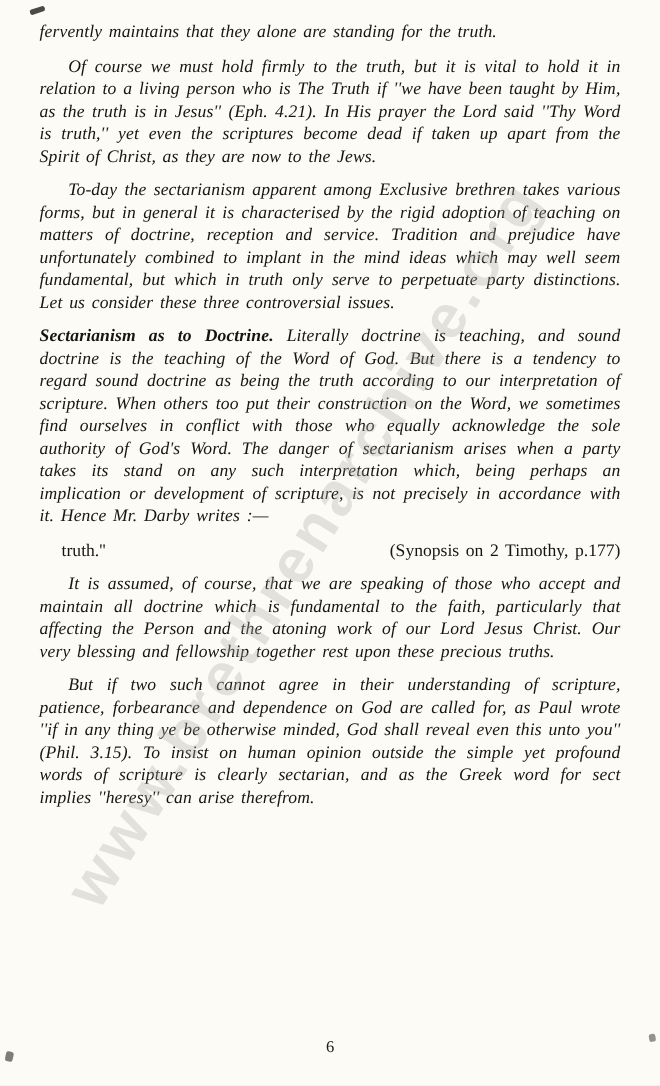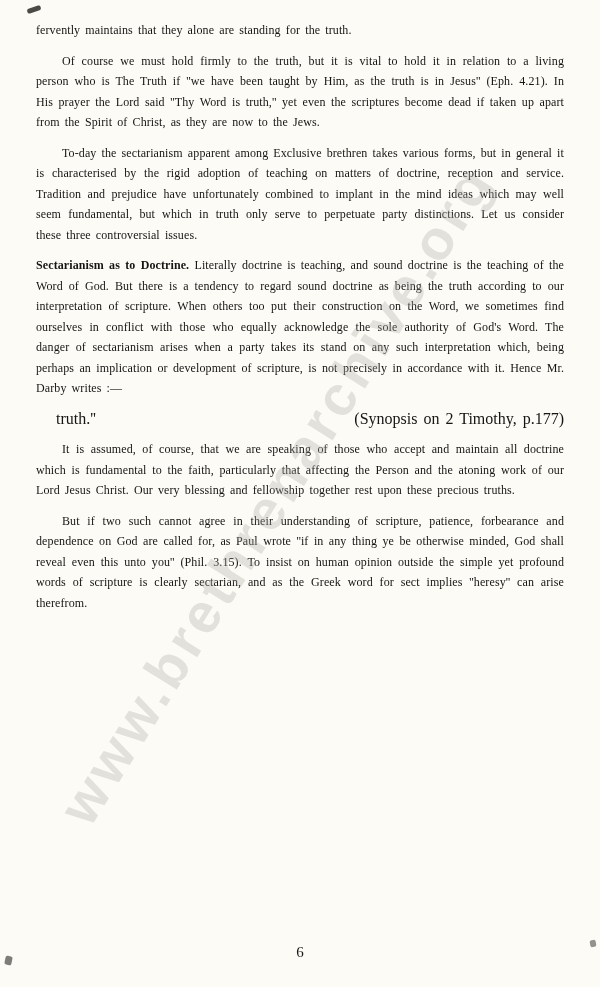--- a/index.html
+++ b/index.html
@@ -14,25 +14,26 @@
     margin: 0 auto;
     background: #fcfbf6;
     overflow: hidden;
     font-family: "Liberation Serif", "DejaVu Serif", serif;
     color: #161513;
     box-sizing: border-box;
     padding: 20px 36px 60px 36px;
   }
   .body-text p {
     margin: 0 0 10px 0;
-    font-size: 12px;
+    font-size: 16px;
     line-height: 20.5px;
     text-align: justify;
     word-spacing: 2px;
     letter-spacing: 0.1px;
+    font-style: italic;
   }
   .body-text p.indent {
     text-indent: 26px;
   }
   .body-text p.no-indent {
     text-indent: 0;
   }
   .lead-bold {
     font-weight: bold;
   }

